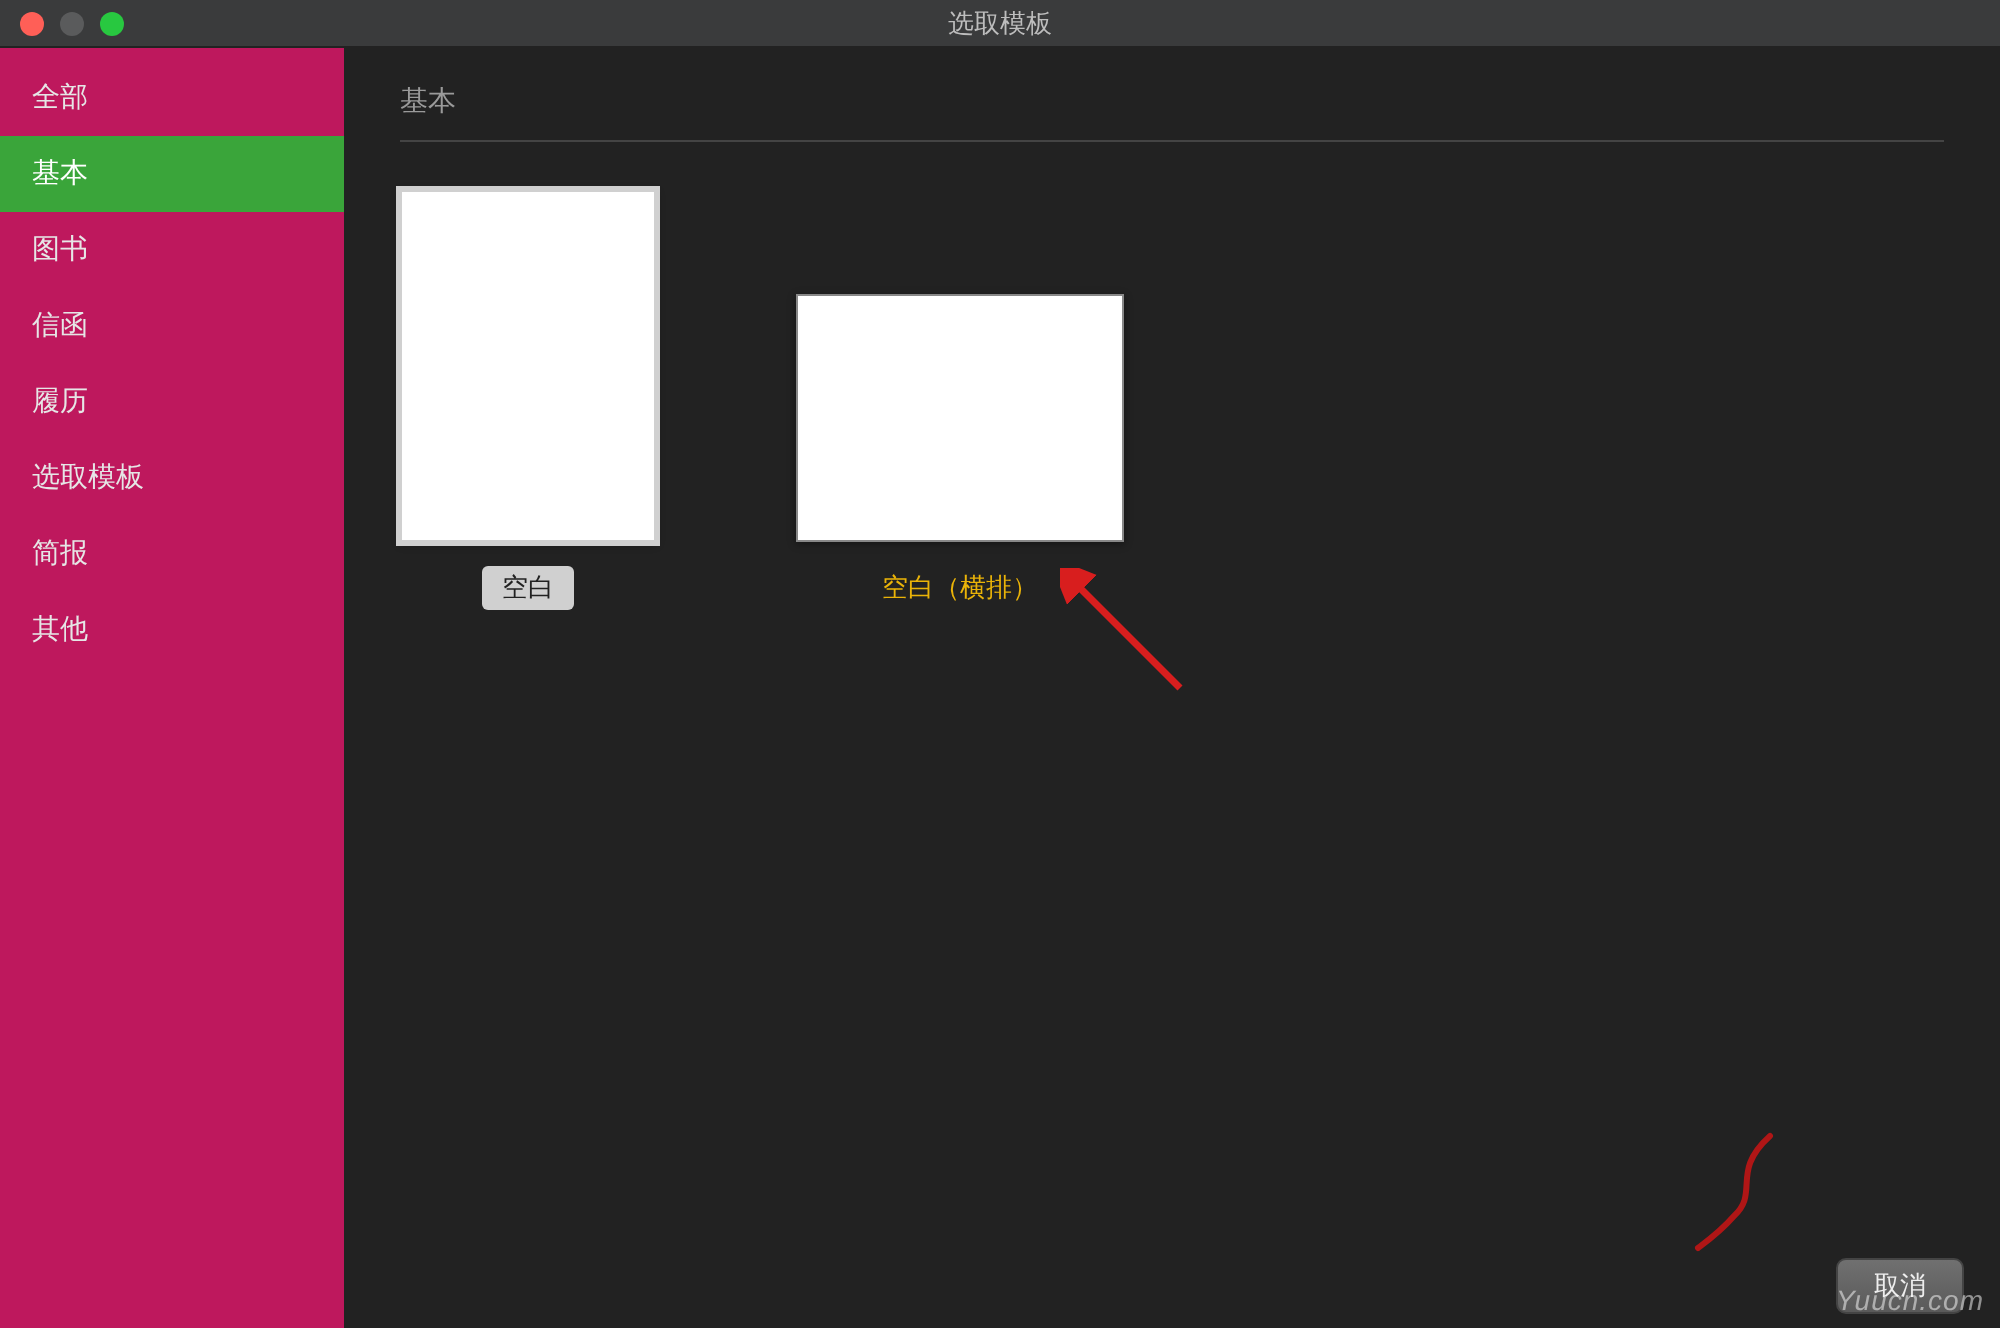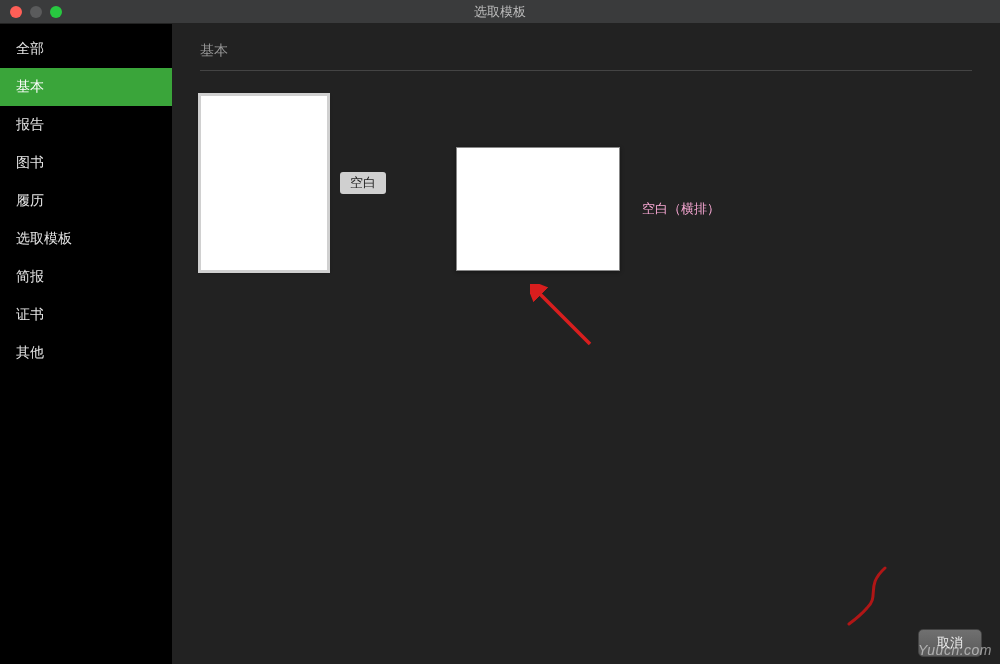--- a/index.html
+++ b/index.html
@@ -22,21 +22,21 @@
     .dot.yellow { background: #5a5b5c; }
     .dot.green { background: #28c840; }
     .title {
       position: absolute; left: 0; right: 0;
       text-align: center; color: #bdbdbd; font-size: 13px;
       pointer-events: none;
     }
 
     .content { display: flex; height: 640px; }
     .sidebar {
-      width: 172px; background: #000000;
+      width: 172px; background: #be185d;
       display: flex; flex-direction: column;
       padding-top: 6px;
     }
     .sidebar-item {
       padding: 10px 16px;
       color: #e6e6e6; font-size: 14px;
       cursor: pointer;
     }
     .sidebar-item.active { background: #3aa53a; color: #fff; }
 
@@ -44,31 +44,31 @@
       flex: 1; background: #222; position: relative;
       padding: 16px 28px;
       display: flex; flex-direction: column;
     }
     .section-label {
       color: #9a9a9a; font-size: 14px; padding: 2px 0 10px 0;
     }
     .divider { height: 1px; background: #444; margin-bottom: 24px; }
 
     .templates { display: flex; gap: 70px; align-items: flex-end; }
-    .tmpl { display: flex; flex-direction: row; align-items: center; gap: 12px; cursor: pointer; }
+    .tmpl { display: flex; flex-direction: column; align-items: center; gap: 12px; cursor: pointer; }
     .thumb {
       background: #fff; border: 1px solid #888;
       box-shadow: 0 1px 4px rgba(0,0,0,.4);
     }
     .thumb.portrait { width: 128px; height: 176px; position: relative; }
     .thumb.landscape { width: 164px; height: 124px; }
     .thumb.portrait.selected { outline: 3px solid #d0d0d0; outline-offset: -1px; }
 
     .tmpl-label {
-      font-size: 13px; color: #f9a8d4; padding: 2px 10px;
+      font-size: 13px; color: #eab308; padding: 2px 10px;
       border-radius: 3px;
     }
     .tmpl-label.selected { background: #d0d0d0; color: #222; }
 
     .note-content {
       padding: 10px 10px; font-size: 4px; color: #444; line-height: 1.6;
     }
     .note-hdr { display: flex; justify-content: space-between; border-bottom: 0.5px solid #aaa; padding-bottom: 3px; margin-bottom: 3px; }
     .note-hdr .t { font-weight: bold; font-size: 5px; }
     .note-hdr .d { font-size: 3px; color: #888; }
@@ -116,26 +116,25 @@
     <div class="dot yellow"></div>
     <div class="dot green"></div>
   </div>
   <div class="title">选取模板</div>
 </div>
 
 <div class="content">
   <div class="sidebar">
     <div class="sidebar-item">全部</div>
     <div class="sidebar-item active">基本</div>
-    <div class="sidebar-item">报告</div>
     <div class="sidebar-item">图书</div>
+    <div class="sidebar-item">信函</div>
     <div class="sidebar-item">履历</div>
     <div class="sidebar-item">选取模板</div>
     <div class="sidebar-item">简报</div>
-    <div class="sidebar-item">证书</div>
     <div class="sidebar-item">其他</div>
   </div>
 
   <div class="main">
     <div class="section-label">基本</div>
     <div class="divider"></div>
 
     <div class="templates">
 
       <div class="tmpl">

